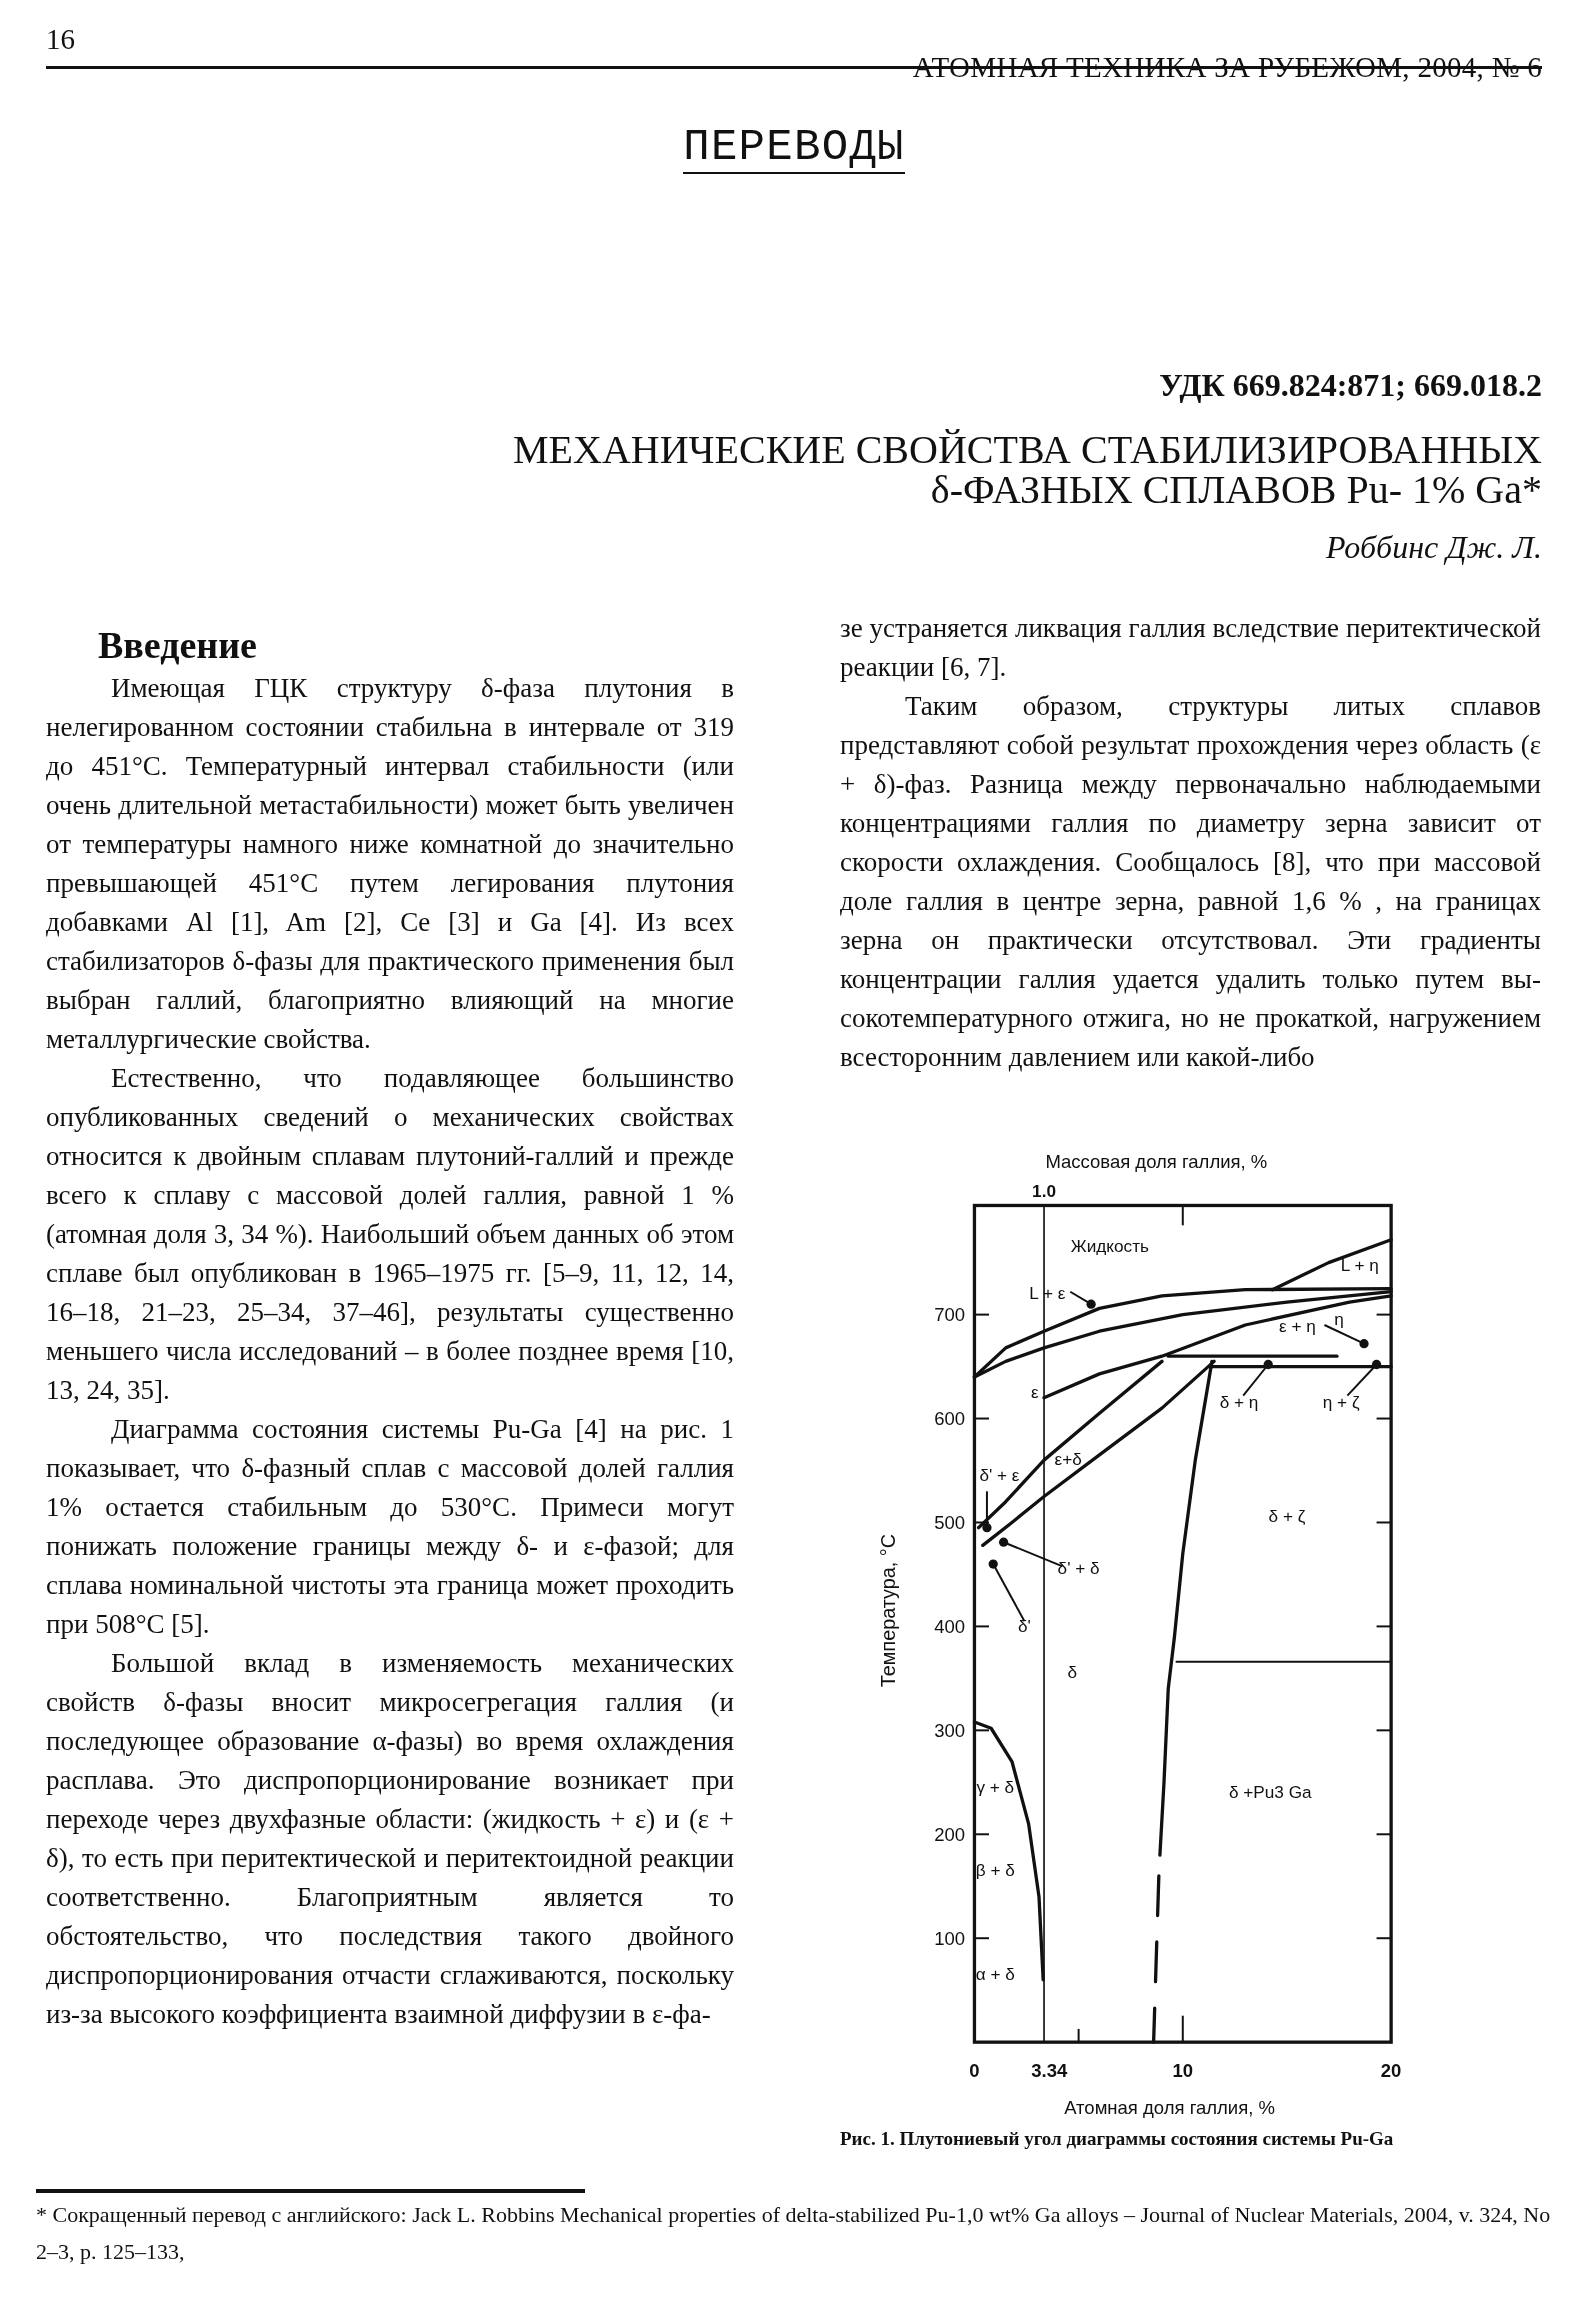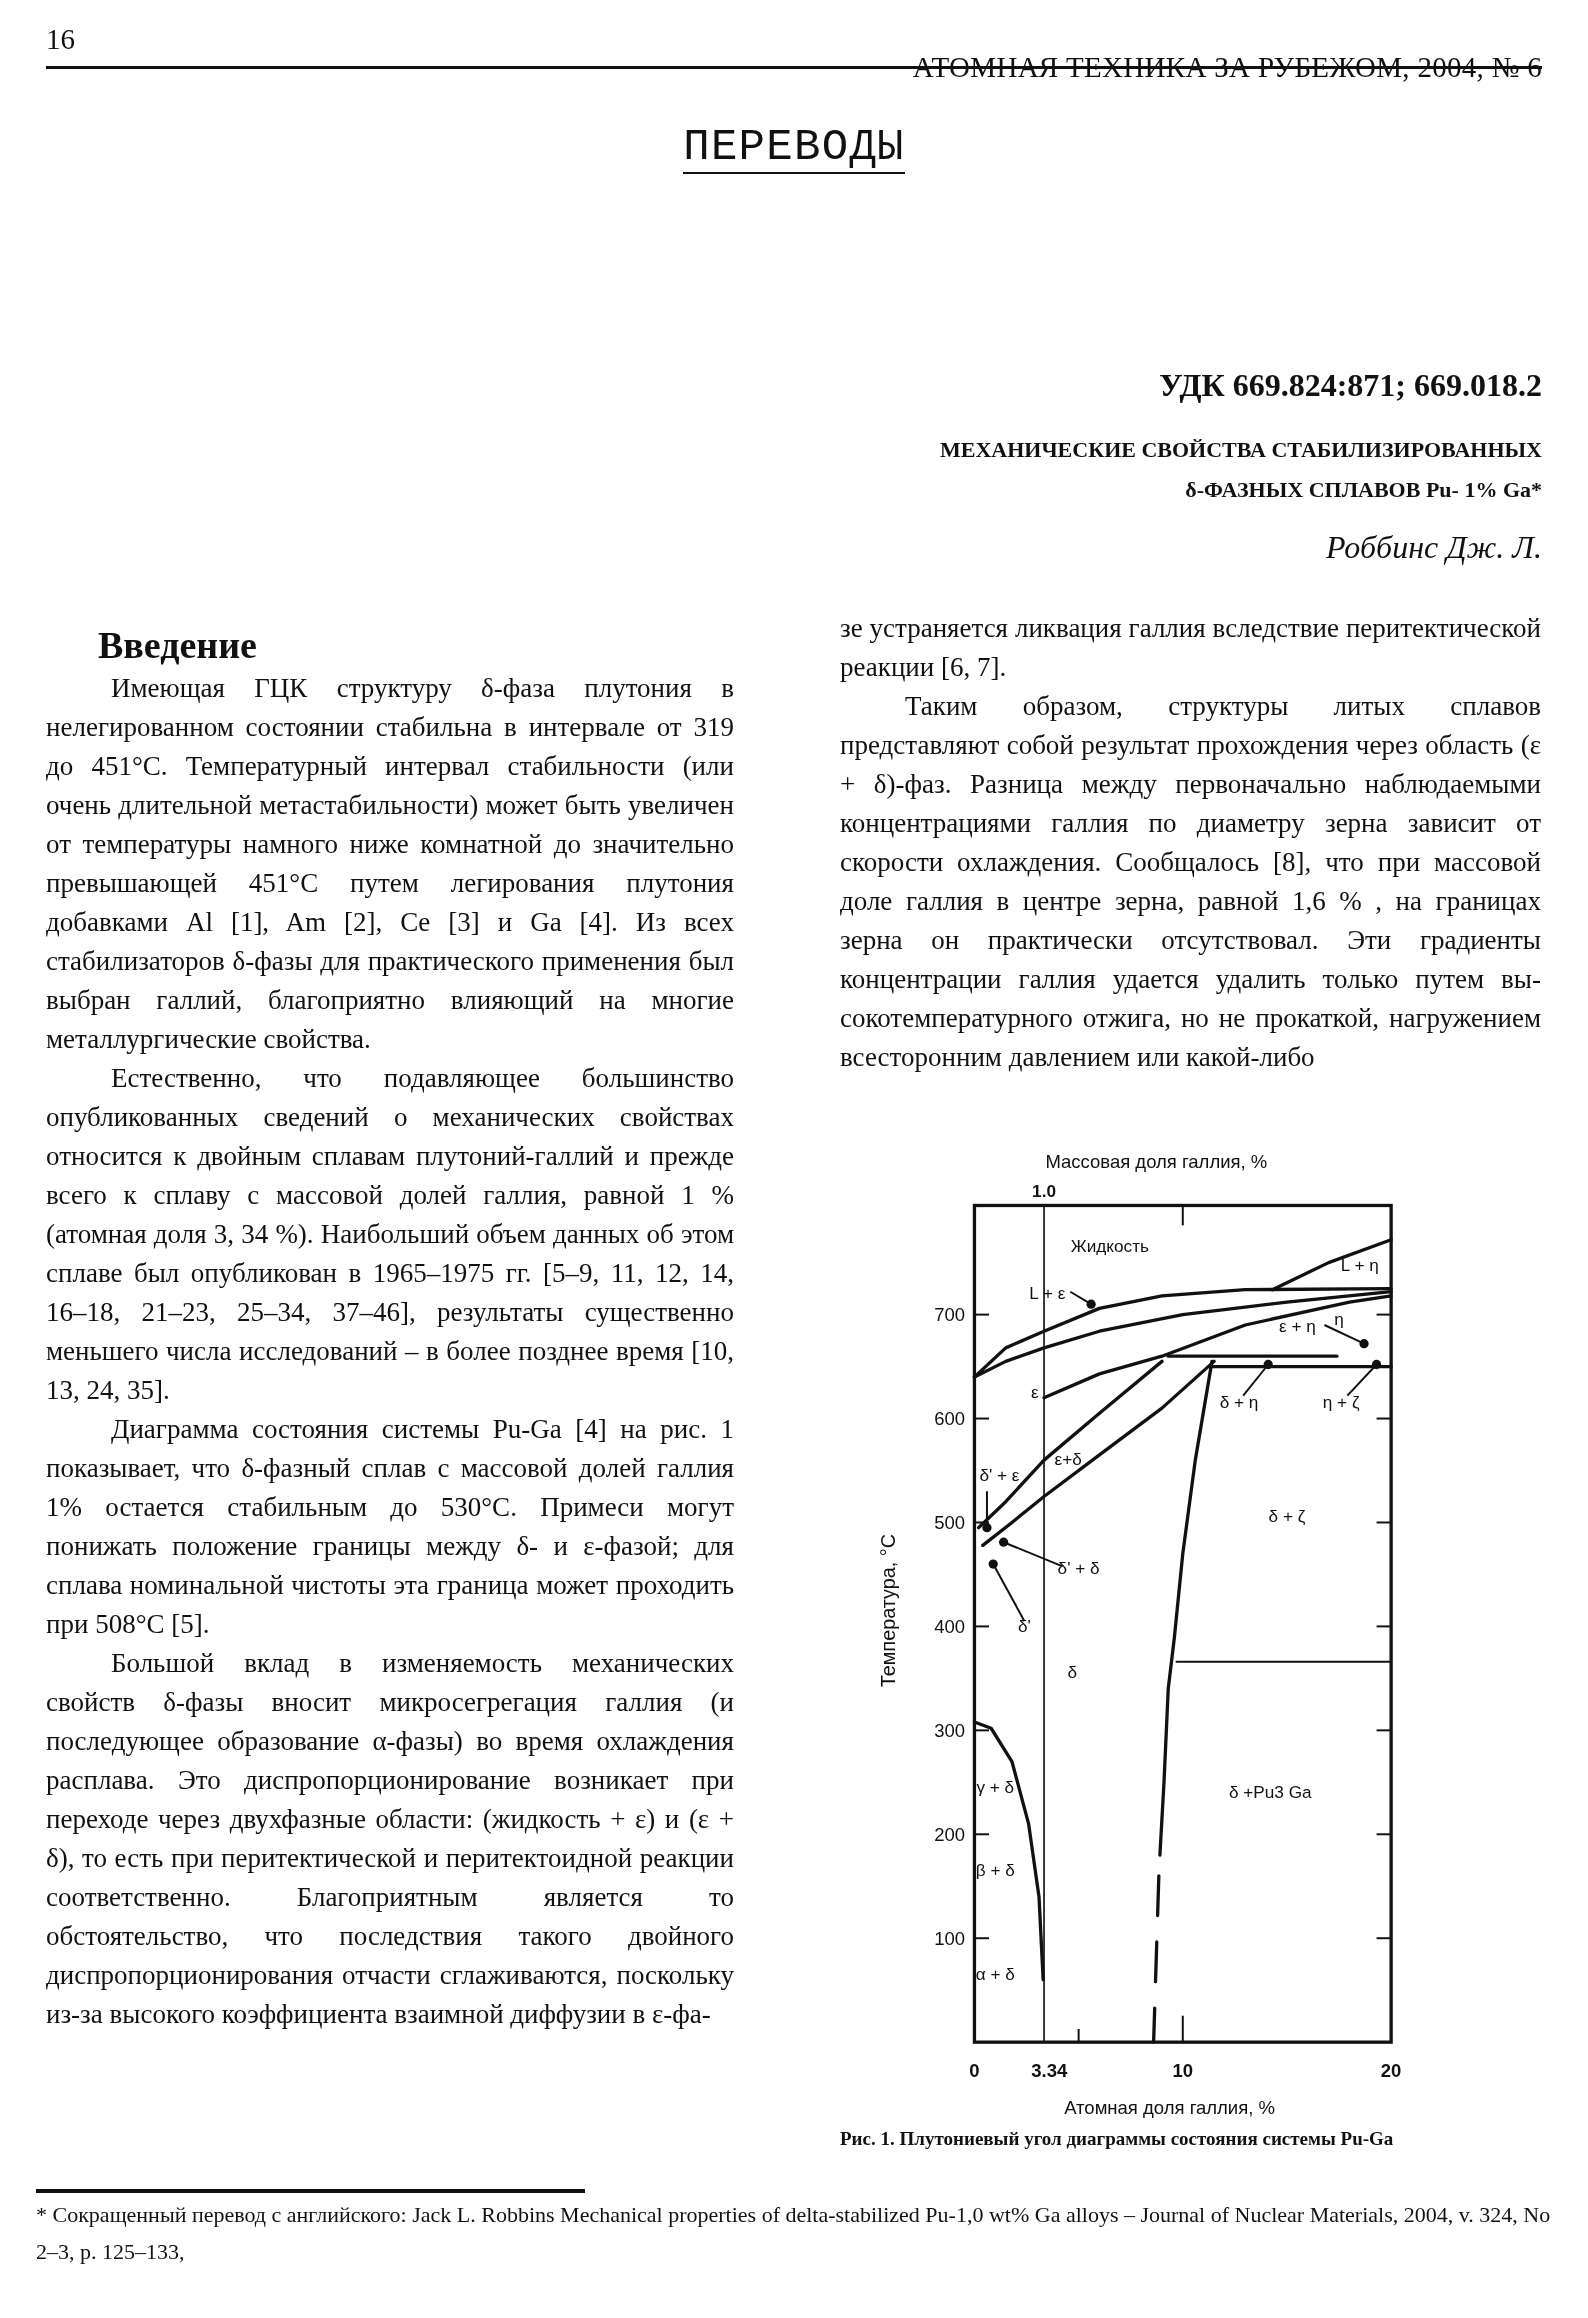--- a/index.html
+++ b/index.html
@@ -8,21 +8,21 @@
   .abs { position:absolute; }
   .running-head { top:20px; left:46px; right:46px; height:46px; font-size:29px;
                   border-bottom:3.3px solid #111; }
   .running-head .pg { position:absolute; left:0; top:2.6px; }
   .running-head .jr { position:absolute; right:0; top:2.6px; letter-spacing:0.3px;margin-top:28px; }
   .section { top:122px; left:0; width:1588px; text-align:center; }
   .section span { font-family:Liberation Mono, monospace; font-size:44px;
                   display:inline-block; 
                   border-bottom:2.6px double #111; letter-spacing:1.3px; }
   .udk { top:367px; right:46px; font-size:32px; font-weight:bold; text-align:left; }
-  .title { top:430px; right:46px; font-size:22px; font-weight:bold; text-align:right; line-height:40px; }
+  .title { top:430px; right:46px; font-size:40px; font-weight:normal; text-align:right; line-height:40px; }
   .author { top:529px; right:46px; font-size:32px; font-style:italic; text-align:right; }
   .col { font-size:27px; line-height:39px; text-align:justify; }
   .col p { margin:0; text-indent:65px; }
   .col p.noind { text-indent:0; }
   .col-left { top:609px; left:46px; width:688px; }
   .col-right { top:609px; left:840px; width:701px; }
   .col h3 { margin:16px 0 4px 0; font-size:38px; padding-left:52px; line-height:40px; }
   .caption { top:2121px; left:840px; width:701px; font-size:19px; font-weight:bold; line-height:36px; text-align:justify; }
   .fn-rule { top:2189px; left:36px; width:549px; height:4px; background:#111; }
   .footnote { top:2196px; left:36px; width:1522px; font-size:22px; line-height:37px; }

